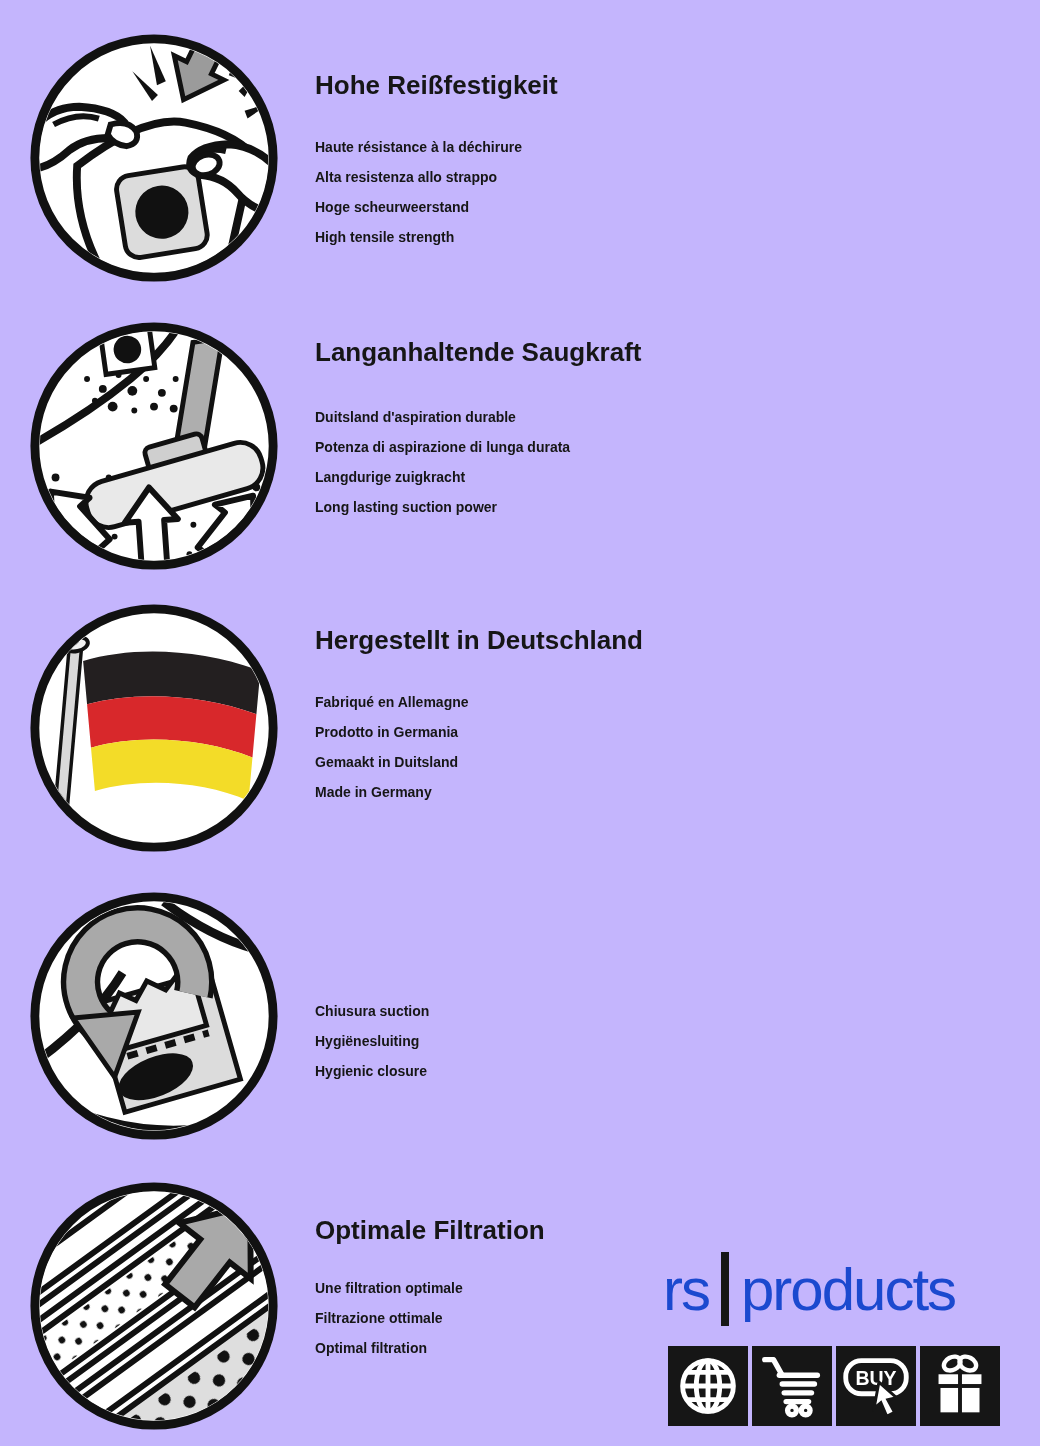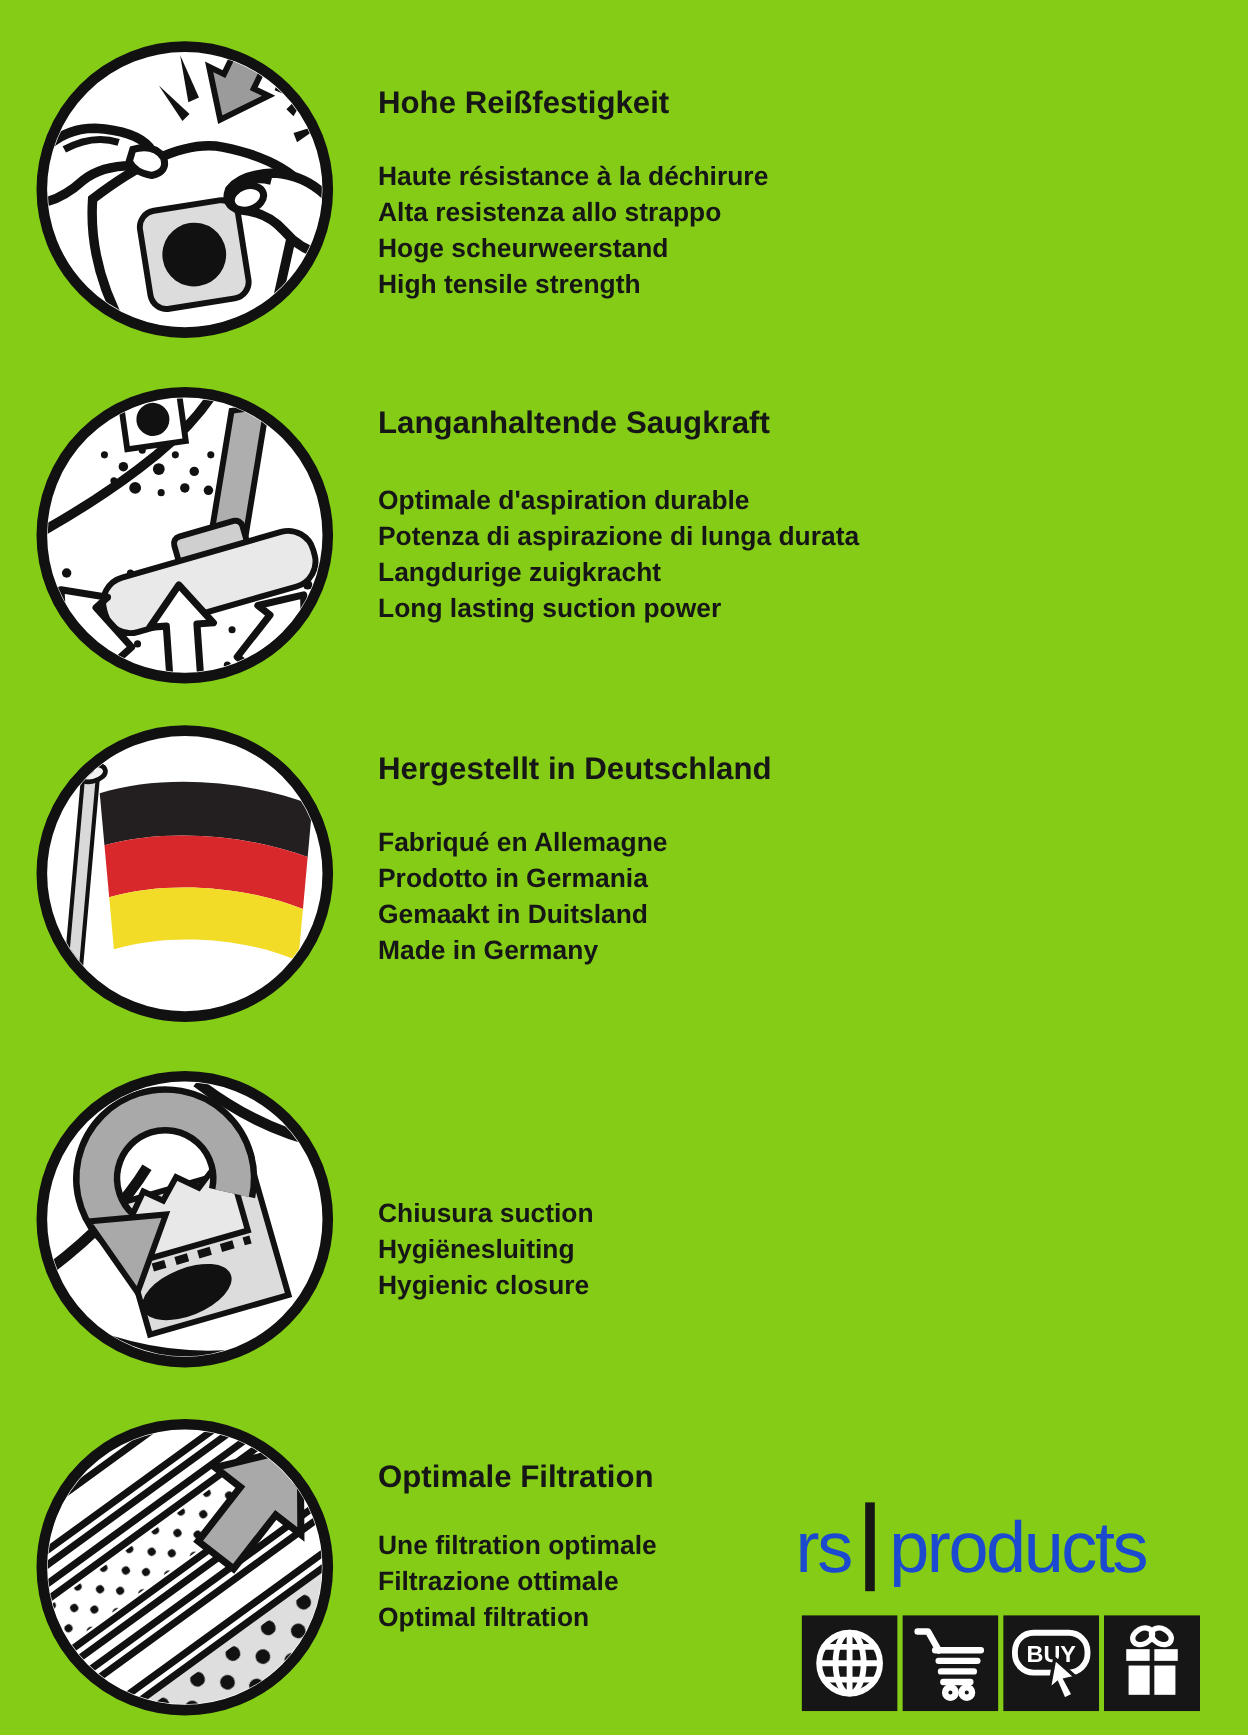--- a/index.html
+++ b/index.html
@@ -1,26 +1,26 @@
 <!DOCTYPE html>
 <html><head>
 <meta charset="utf-8">
 <style>
   * { margin:0; padding:0; box-sizing:border-box; }
   html,body { background:#ffffff; }
   body { font-family:"Liberation Sans", sans-serif; color:#161616; }
-  .page { position:relative; width:1040px; height:1446px; background:#84cc16; overflow:hidden; }
+  .page { position:relative; width:1040px; height:1446px; background:#c4b5fd; overflow:hidden; }
 
   .feature { position:absolute; left:0; width:100%; height:258px; }
   .f1{top:30px} .f2{top:318px} .f3{top:600px} .f4{top:888px} .f5{top:1178px}
 
   .cicon { position:absolute; left:26px; top:0; width:256px; height:256px; }
 
   .ftitle { position:absolute; left:315px; font-size:26px; font-weight:bold; color:#161616; white-space:nowrap; }
-  .flist  { position:absolute; left:315px; font-size:22px; font-weight:bold; line-height:30px; color:#161616; white-space:nowrap; }
+  .flist  { position:absolute; left:315px; font-size:14px; font-weight:bold; line-height:30px; color:#161616; white-space:nowrap; }
   .f1 .ftitle{top:40px}  .f1 .flist{top:102px}
   .f2 .ftitle{top:19px}  .f2 .flist{top:84px}
   .f3 .ftitle{top:25px}  .f3 .flist{top:87px}
   .f4 .ftitle{top:45px}  .f4 .flist{top:108px}
   .f5 .ftitle{top:37px}  .f5 .flist{top:95px}
 
   .brand-logo { position:absolute; left:663px; top:1248px; height:82px;
     display:flex; align-items:center; font-weight:normal; font-size:60px;
     letter-spacing:-2px; color:#1b49cf; }
   .brand-bar { width:8px; height:74px; background:#161616; margin:0 12px; flex:none; }
@@ -122,21 +122,21 @@
             <circle cx="244" cy="202" r="4"></circle>
             <circle cx="166" cy="240" r="3"></circle>
           <circle cx="84" cy="162" r="3"></circle>
             <circle cx="90" cy="222" r="3"></circle>
             <circle cx="170" cy="210" r="3"></circle>
         </g>
       </g>
     </svg>
     <h2 class="ftitle">Langanhaltende Saugkraft</h2>
     <div class="flist">
-      <div>Optimale d'aspiration durable</div>
+      <div>Duitsland d'aspiration durable</div>
       <div>Potenza di aspirazione di lunga durata</div>
       <div>Langdurige zuigkracht</div>
       <div>Long lasting suction power</div>
     </div>
   </section>
 
   <section class="feature f3">
     <svg class="cicon" viewBox="0 0 260 260">
       <defs>
           <clipPath id="clip3">

